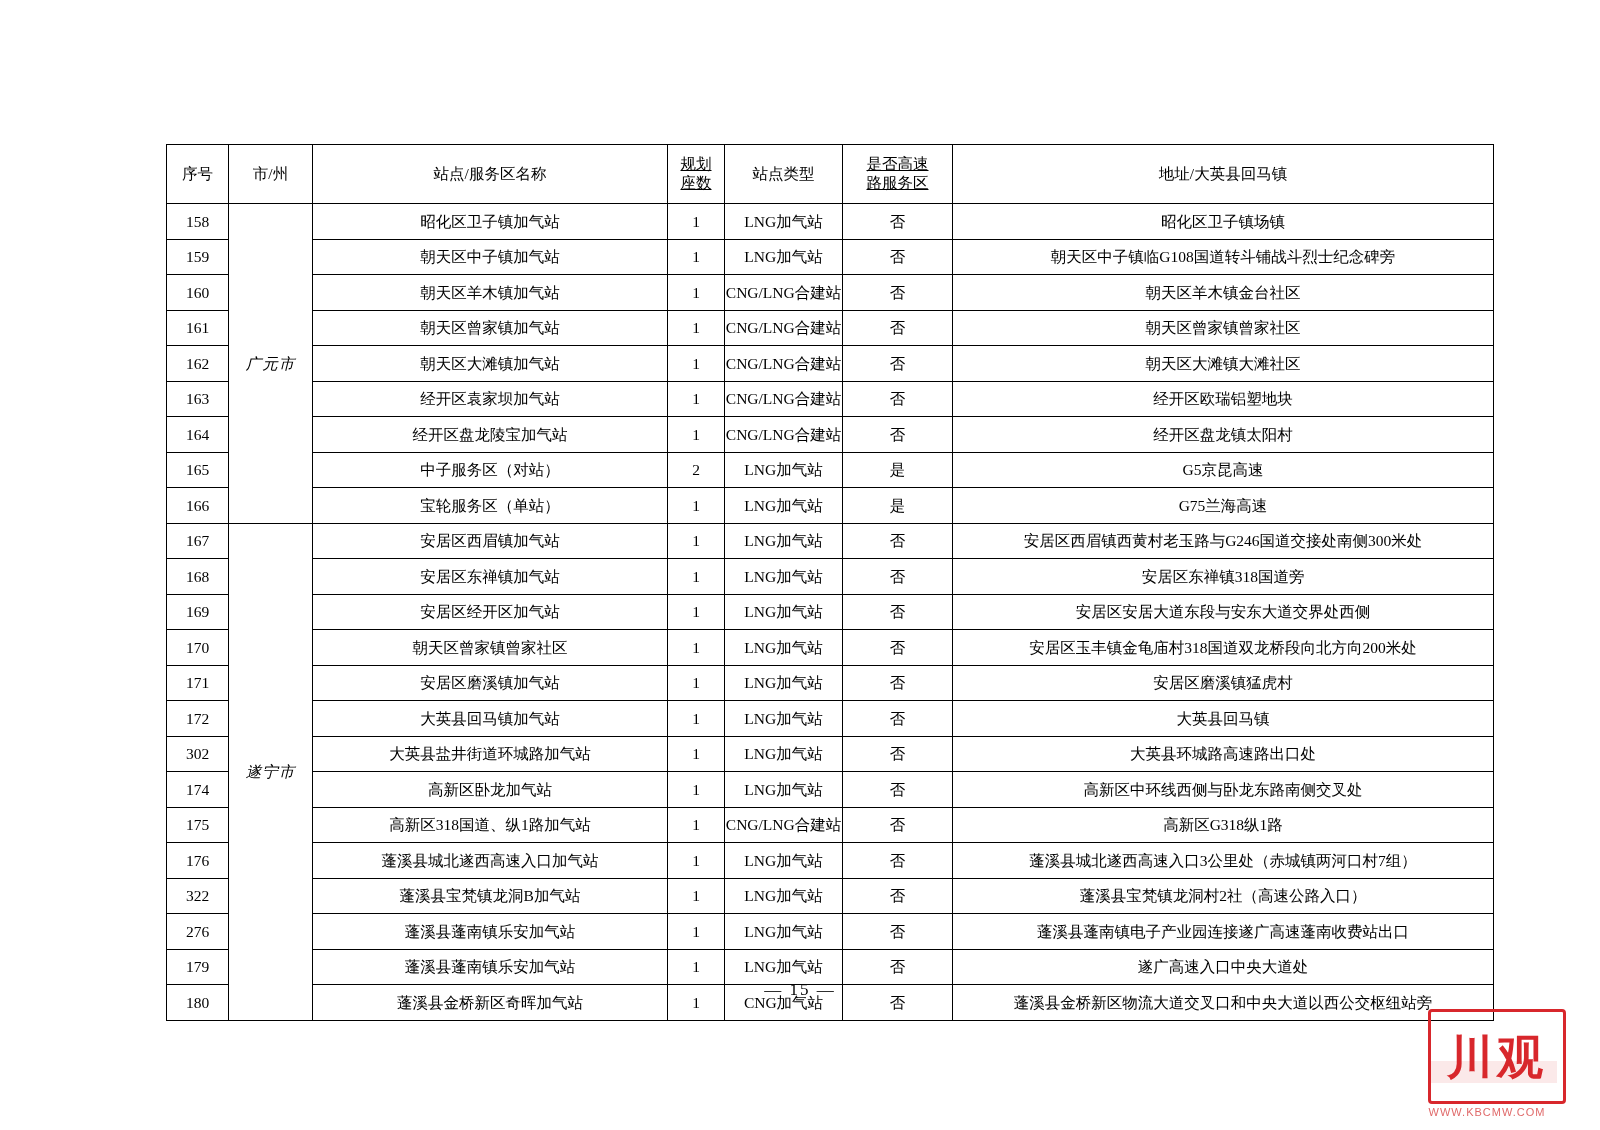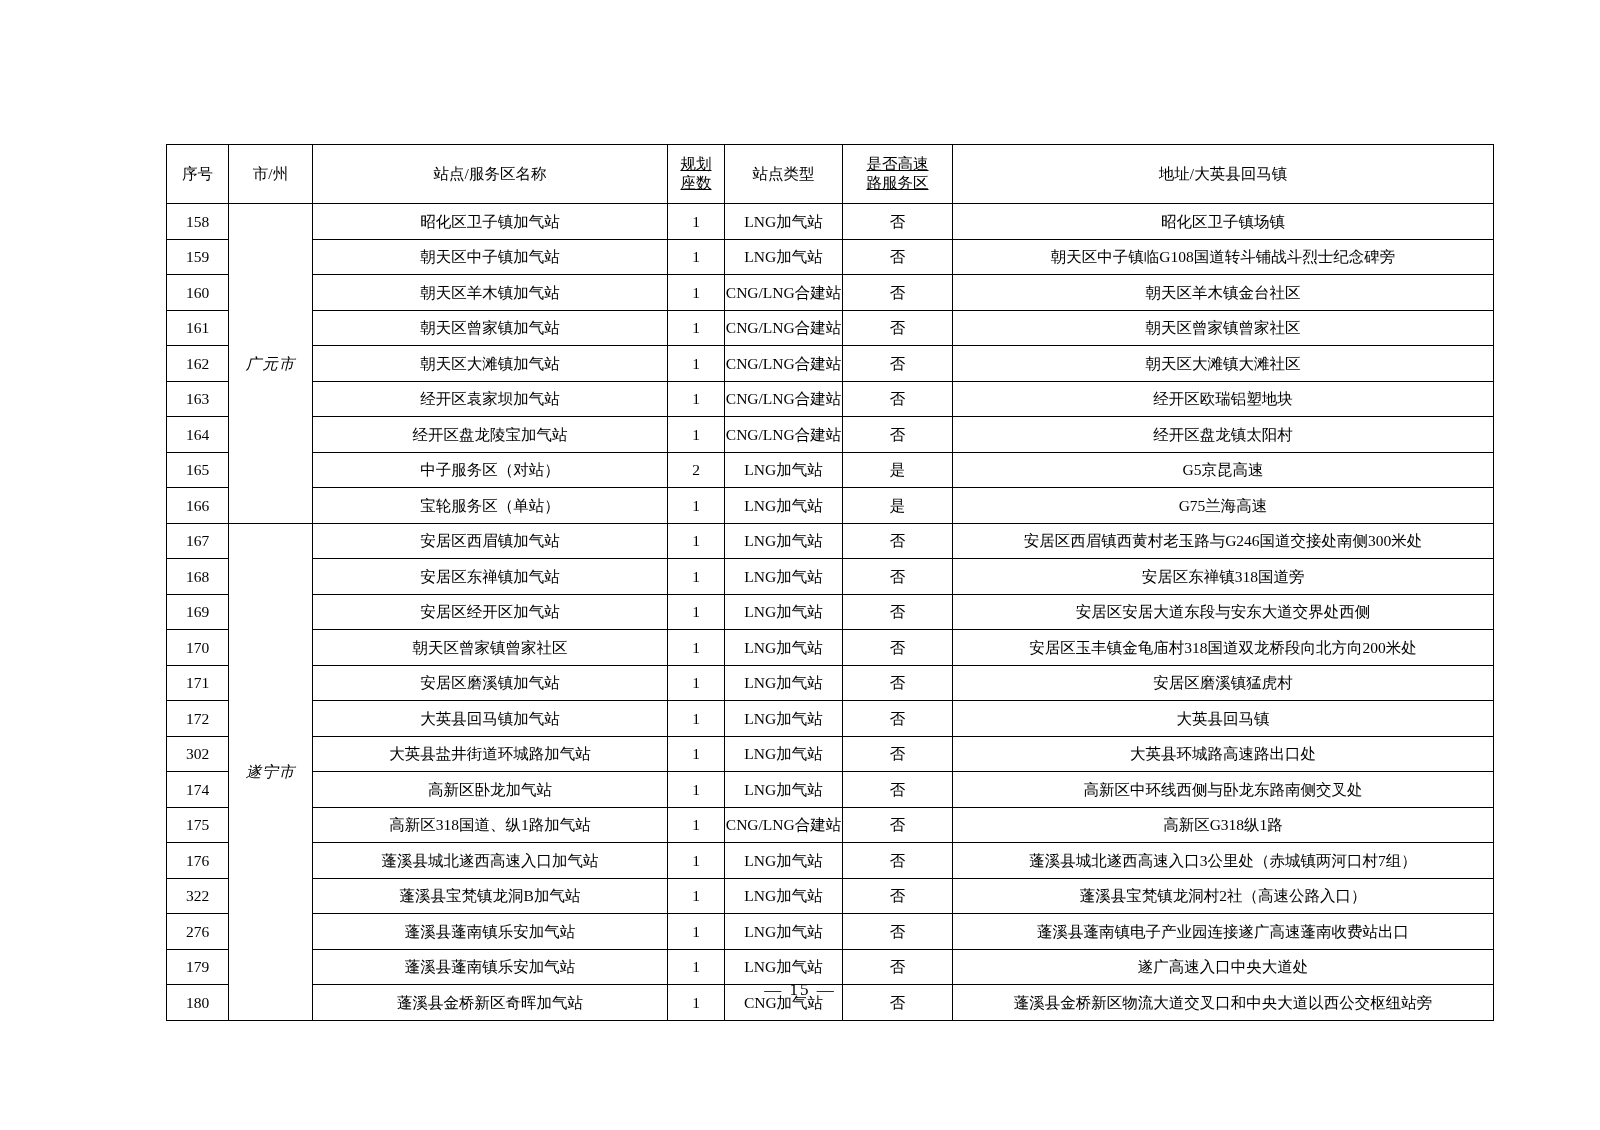--- a/index.html
+++ b/index.html
@@ -341,14 +341,21 @@
           <td>1</td>
           <td>CNG加气站</td>
           <td>否</td>
           <td>蓬溪县金桥新区物流大道交叉口和中央大道以西公交枢纽站旁</td>
         </tr>
       </tbody>
   </table>
 
   <div class="page-number">— 15 —</div>
 
+  <div class="watermark">
+    <div class="wm-square">
+      <span class="wm-text">川观</span>
+      <div class="wm-strip"></div>
+    </div>
+    <div class="wm-sub">WWW.KBCMW.COM</div>
+  </div>
 
 </div>
 
 </body></html>

